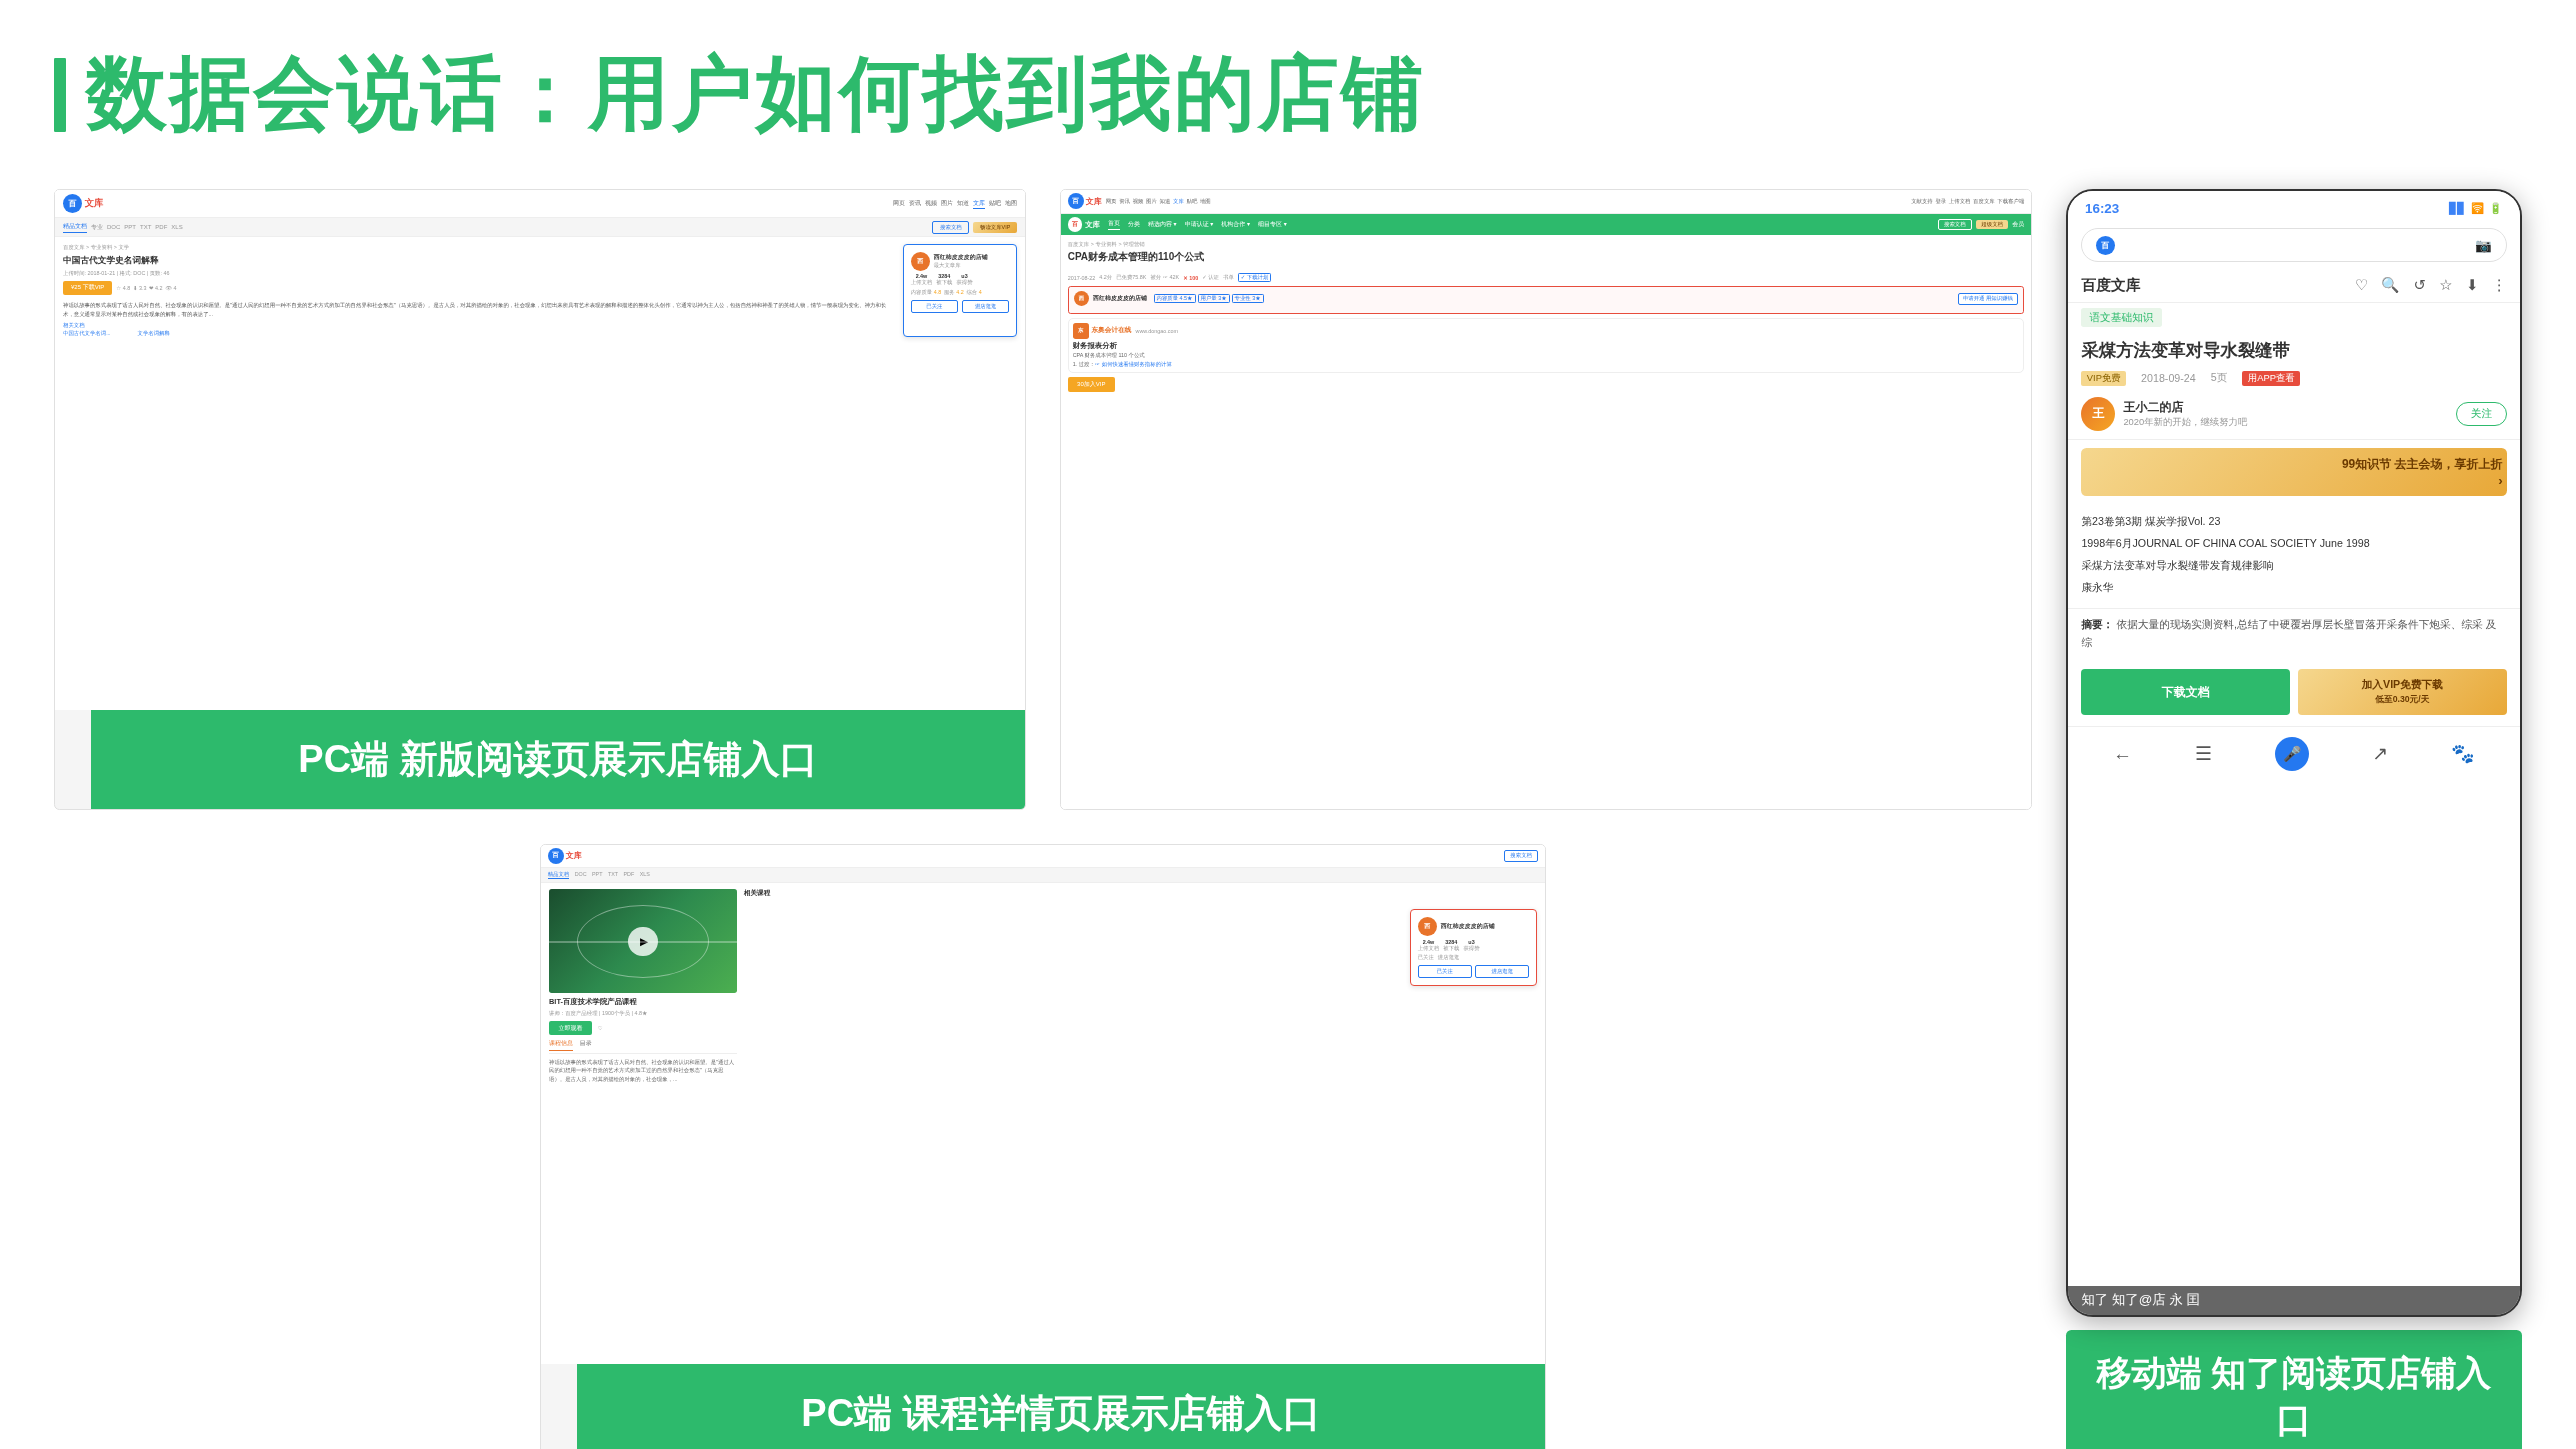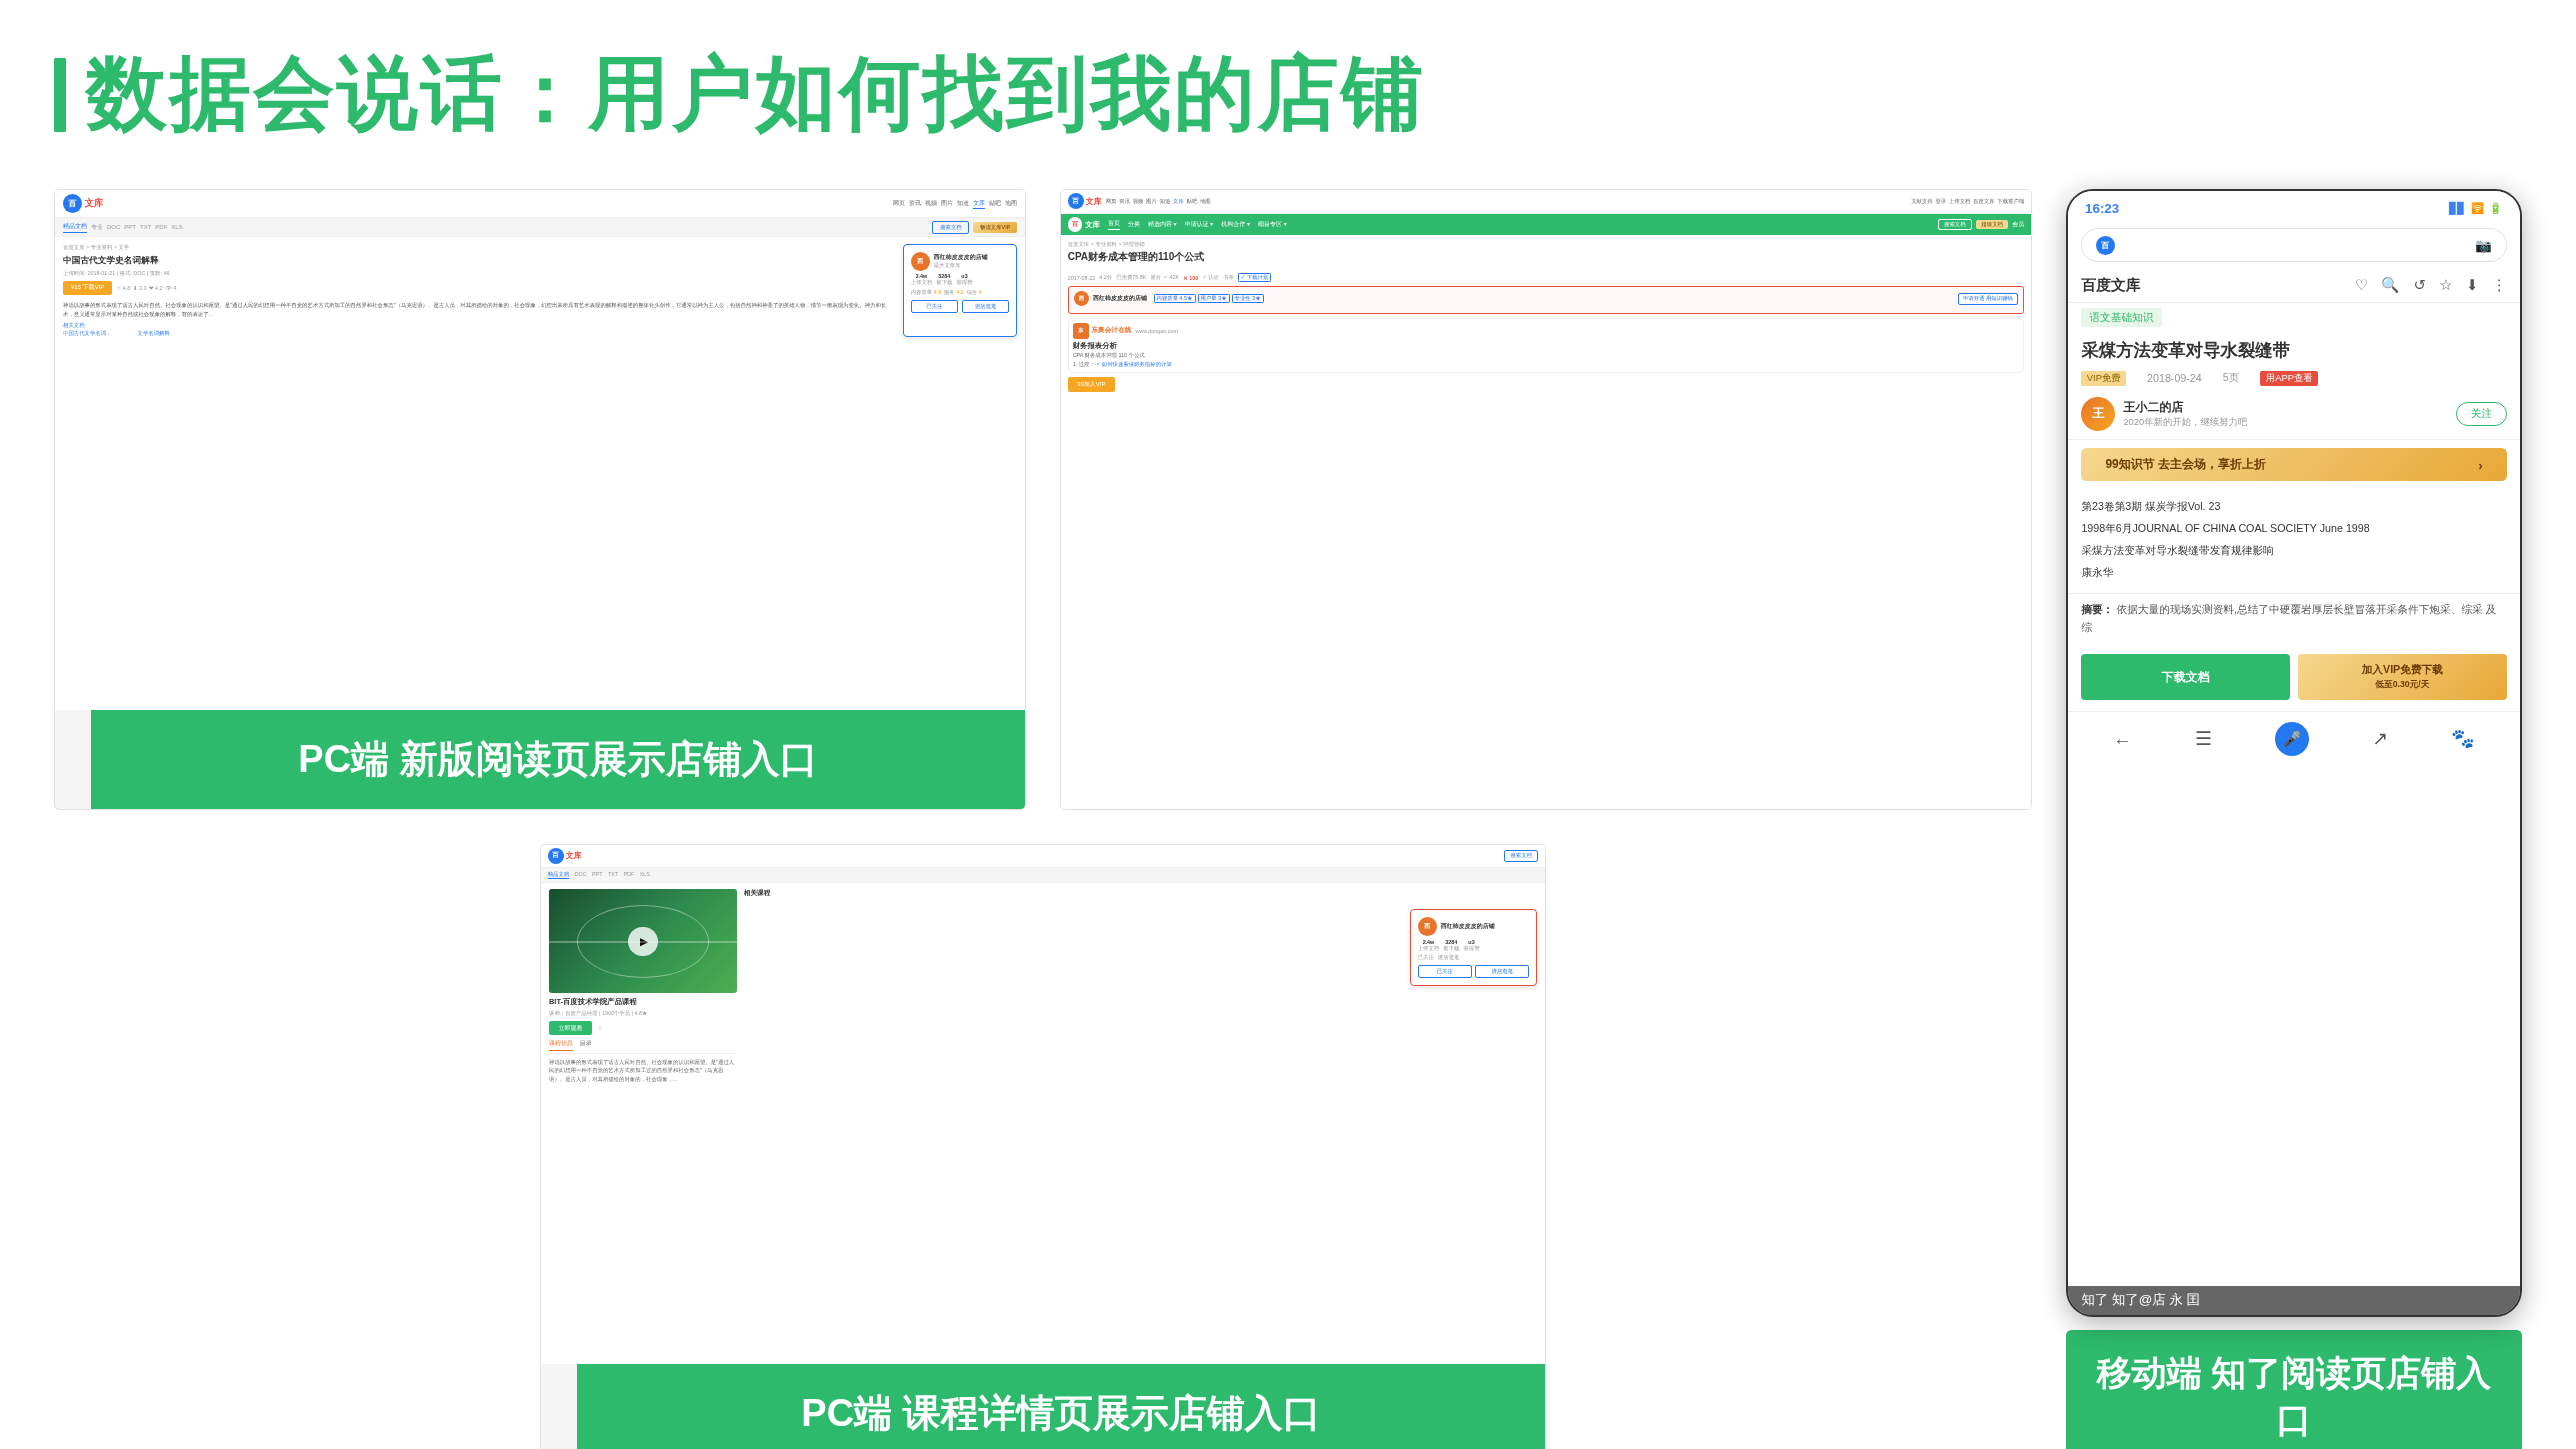--- a/index.html
+++ b/index.html
@@ -209,21 +209,21 @@
       font-size: 17.4px;
       font-weight: bold;
       color: #333;
       padding: 5.4px 13.4px;
       line-height: 1.4;
     }
 
     .doc-meta-mobile {
       display: flex;
       align-items: center;
-      gap: 21px;
+      gap: 15px;
       padding: 2.7px 13.4px;
       font-size: 10.7px;
       color: #999;
     }
 
     .vip-badge {
       background: #f5d78e;
       color: #8a6200;
       border-radius: 2px;
       padding: 1.3px 5.4px;
@@ -281,27 +281,28 @@
       border-radius: 13.4px;
       padding: 4px 13.4px;
       font-size: 10.7px;
       cursor: pointer;
     }
 
     .promo-banner {
       margin: 8px 13.4px;
       background: linear-gradient(135deg, #f5d78e, #e8a838);
       border-radius: 5.4px;
-      padding: 8px 24px;
+      padding: 8px 4px;
       display: flex;
       align-items: flex-end;
       justify-content: space-between;
       font-size: 12px;
       font-weight: bold;
       color: #6b3a00;
+      flex-direction: column;
     }
 
     .promo-arrow {
       font-size: 13.4px;
       color: #6b3a00;
     }
 
     .doc-info-block {
       padding: 8px 13.4px;
       font-size: 10.7px;

